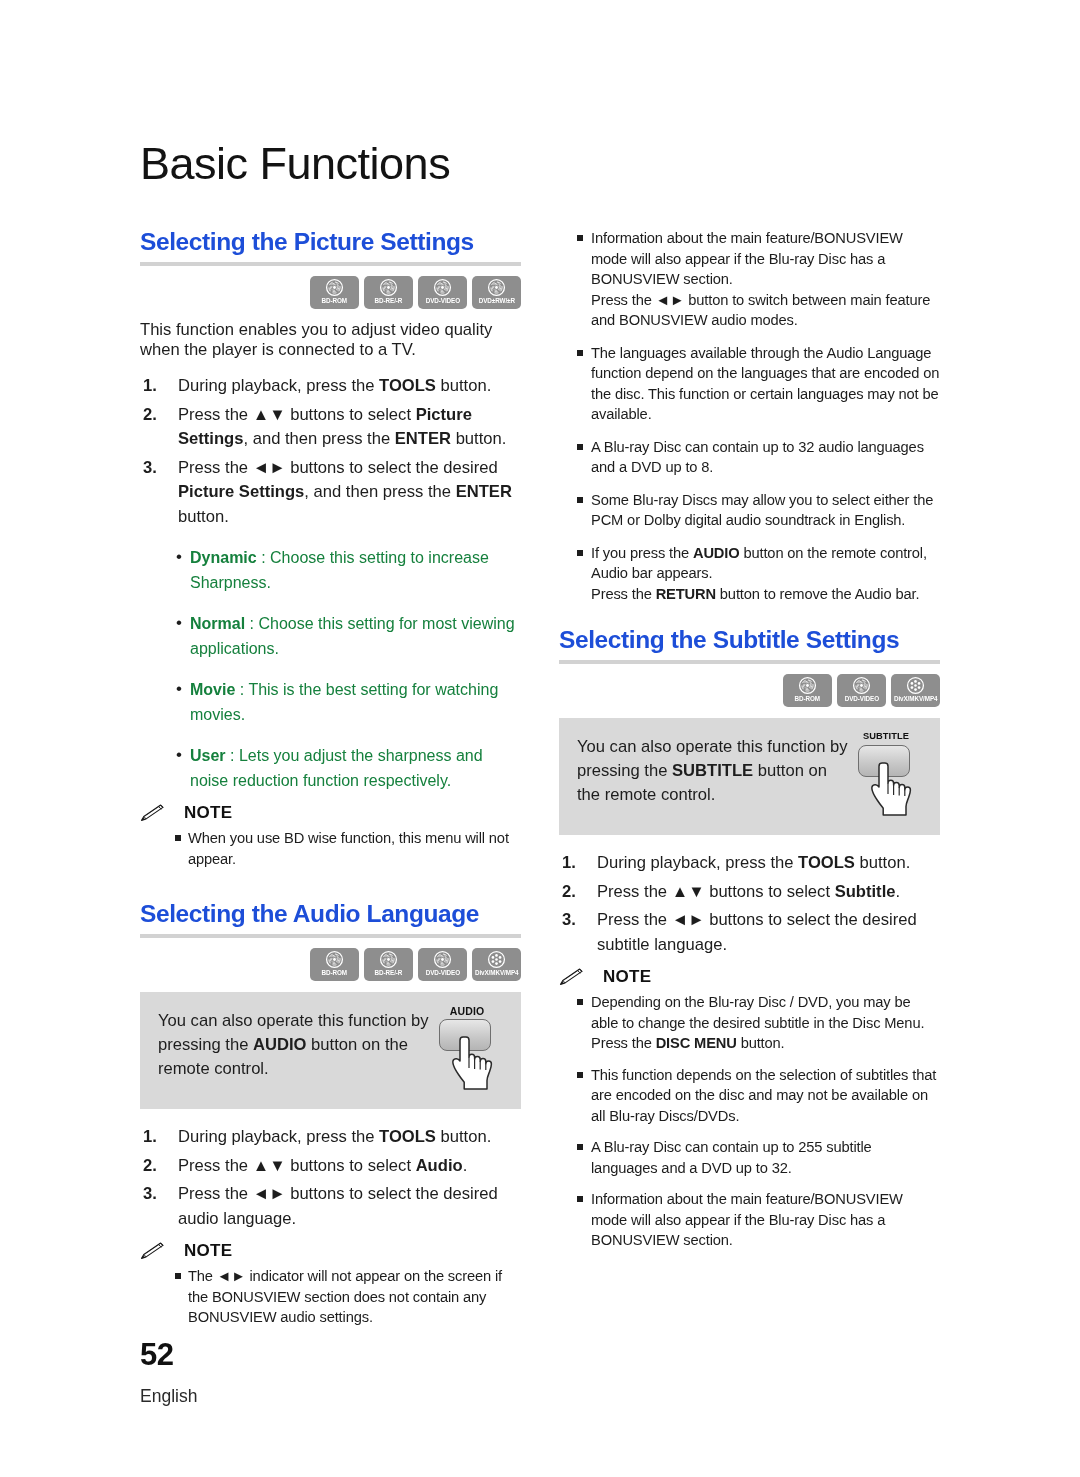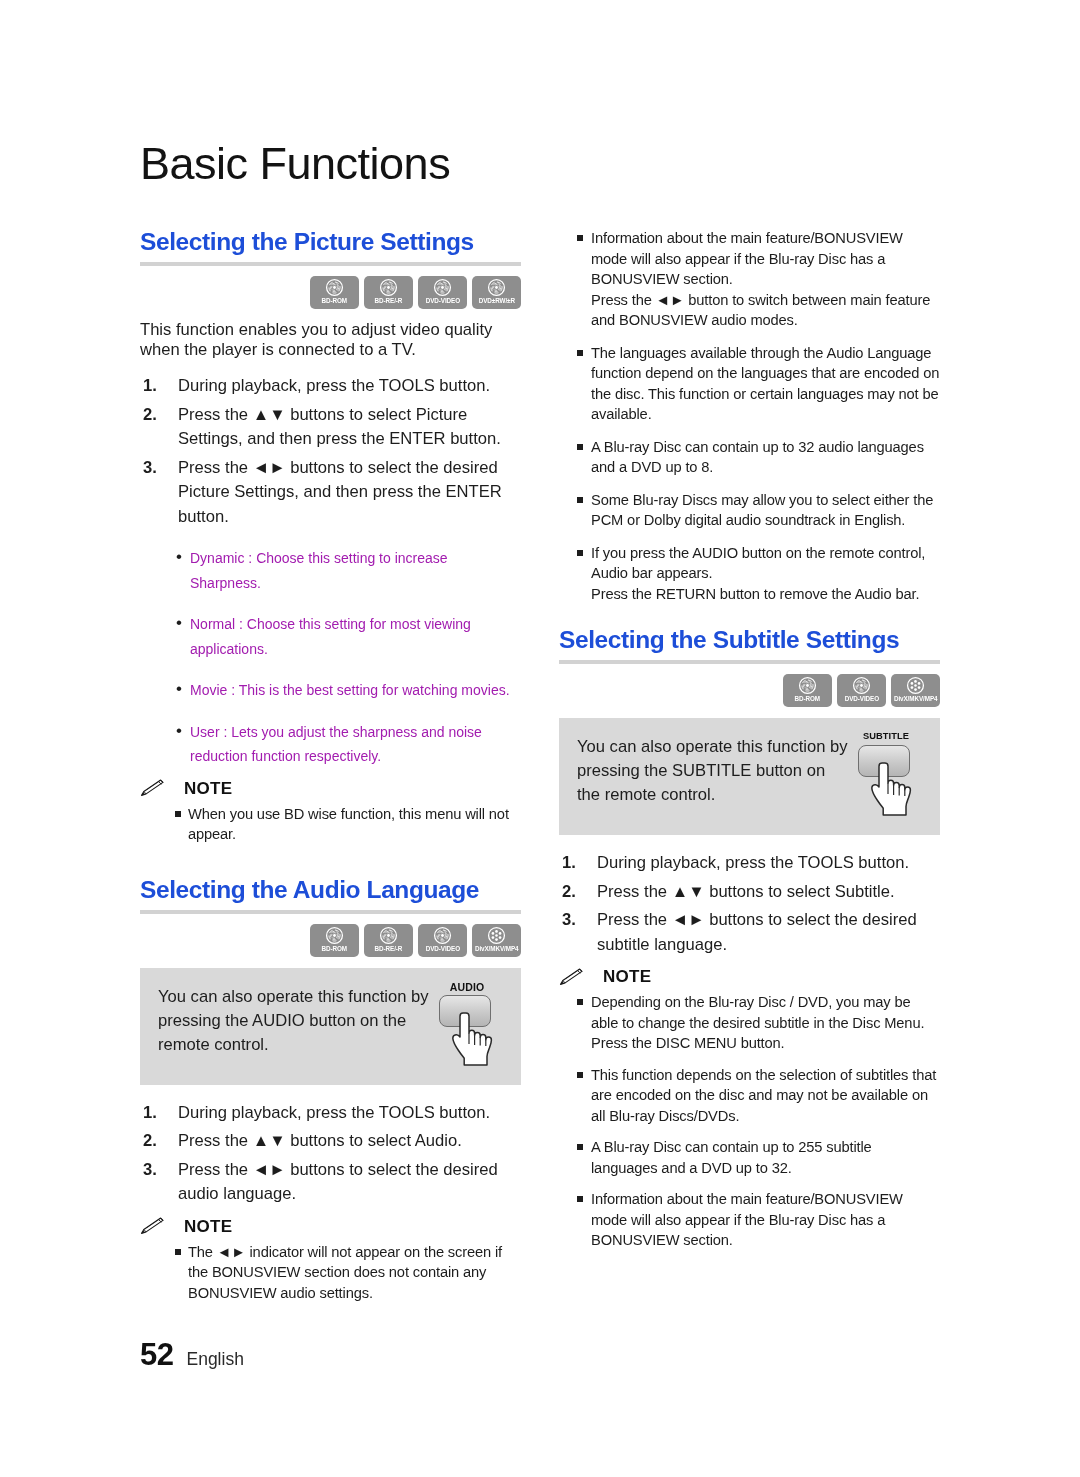--- a/index.html
+++ b/index.html
@@ -101,21 +101,21 @@
     transform: scaleX(0.96);
   }
 
   
   .para {
     font-size: 16.6px;
     line-height: 20px;
     color: #1d1d1d;
     margin: 0 0 14px 0;
   }
-  .b { font-weight: normal; }
+  .b { font-weight: bold; }
 
   
   ol.steps {
     list-style: none;
     margin: 0;
     padding: 0;
   }
   ol.steps > li {
     position: relative;
     padding-left: 38px;
@@ -134,23 +134,23 @@
 
   
   ul.dots {
     list-style: none;
     margin: 4px 0 0 0;
     padding: 0;
   }
   ul.dots > li {
     position: relative;
     padding-left: 50px;
-    font-size: 14px;
+    font-size: 16px;
     line-height: 24.5px;
-    color: #a21caf;
+    color: #15803d;
     margin-bottom: 4px;
     margin-top: 17px;
   }
   ul.dots > li::before {
     content: "•";
     position: absolute;
     left: 36px;
     top: -1px;
     font-size: 17px;
     color: #1d1d1d;
@@ -258,20 +258,21 @@
   }
 
   
   .footer {
     position: absolute;
     left: 140px;
     top: 1337px;
     display: flex;
     align-items: baseline;
     gap: 13px;
+    flex-direction: column;
   }
   .footer .pnum {
     font-size: 31px;
     font-weight: bold;
     color: #111;
     letter-spacing: -0.5px;
   }
   .footer .plang {
     font-size: 17.5px;
     color: #2a2a2a;

